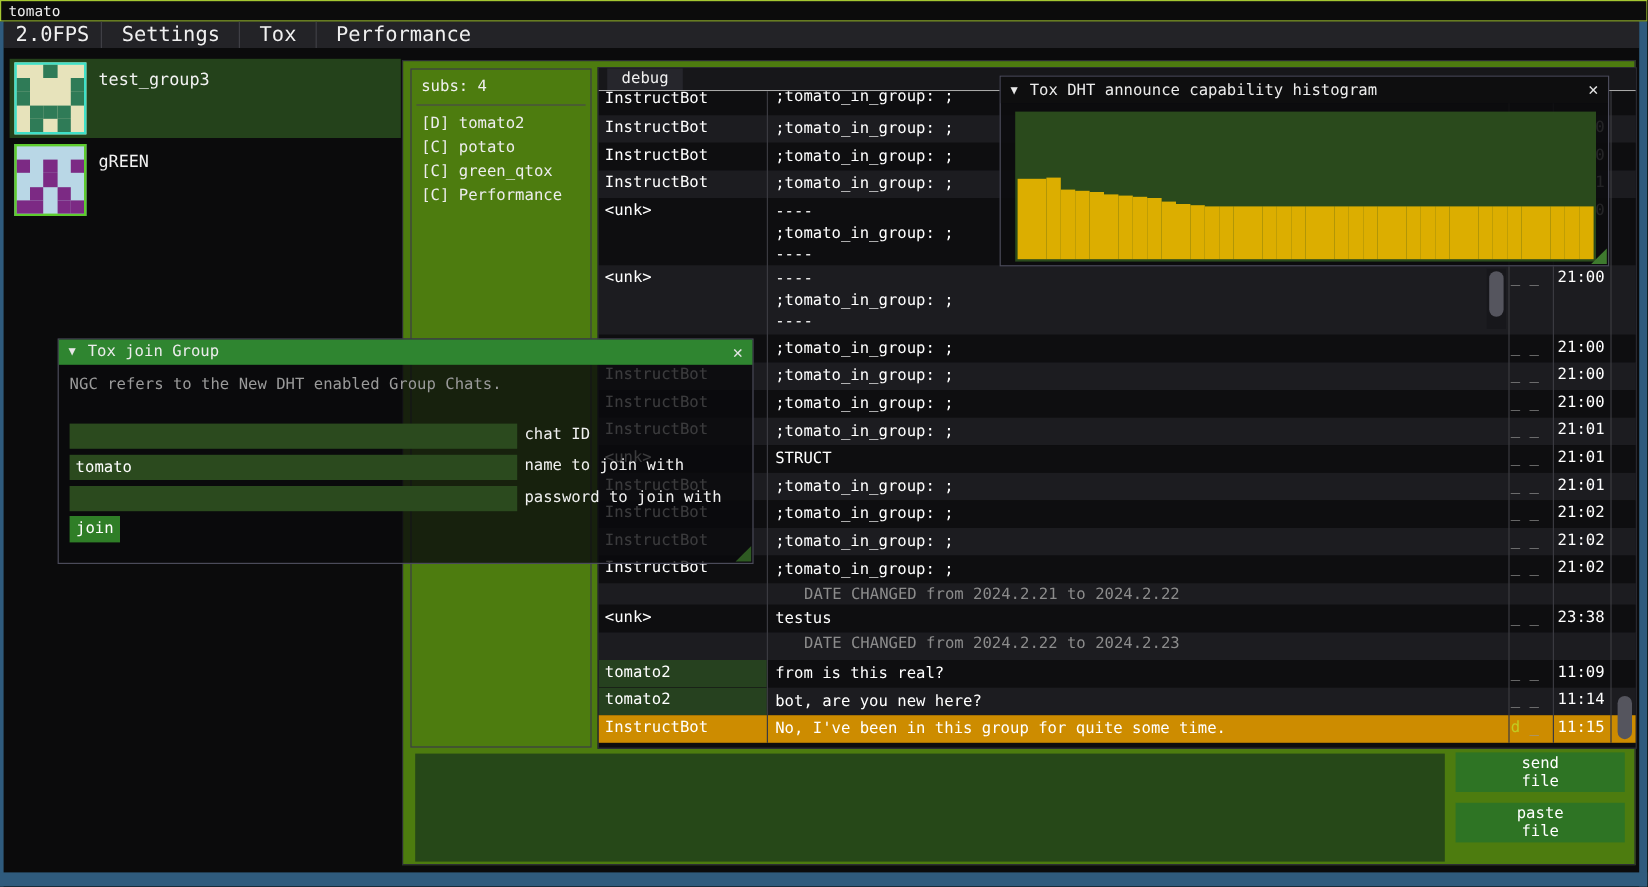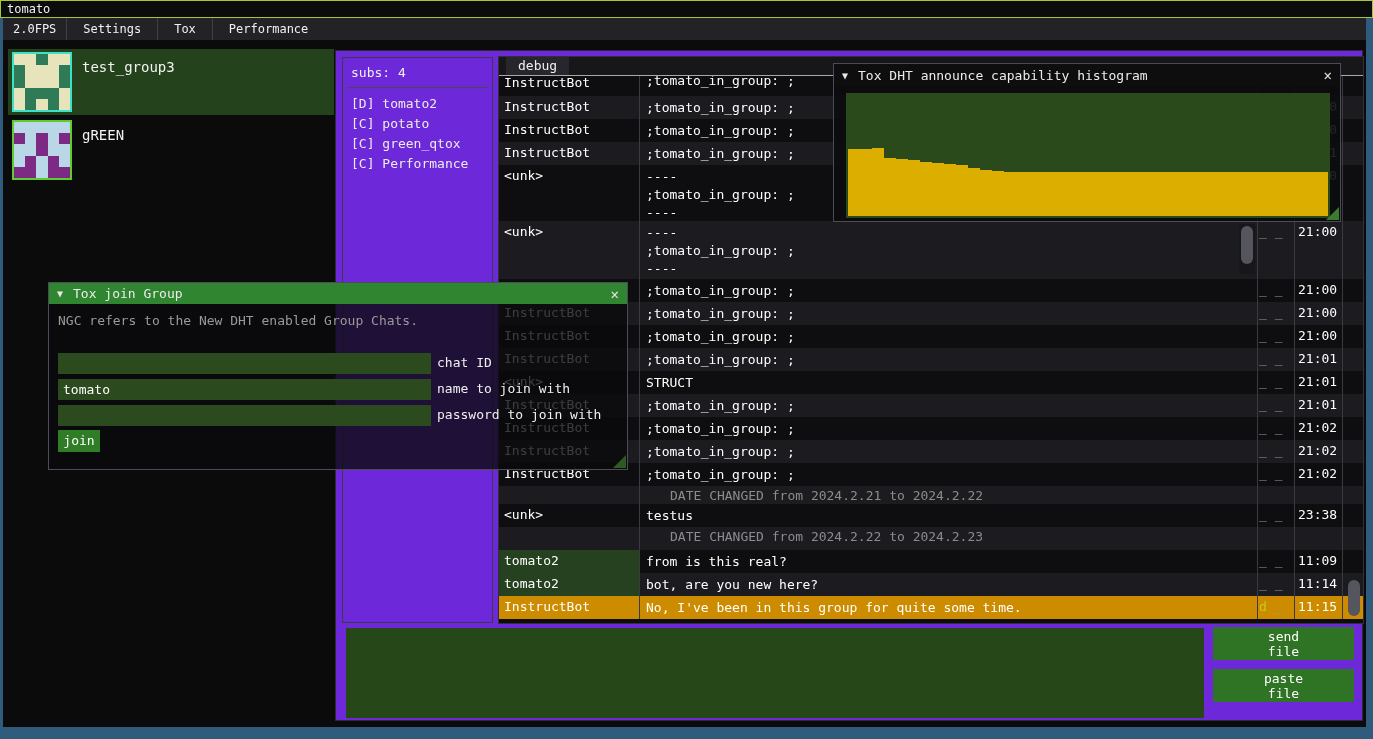--- a/index.html
+++ b/index.html
@@ -5,33 +5,33 @@
   * { margin:0; padding:0; box-sizing:border-box; }
   html,body { background:#000; }
   body { font-family:"DejaVu Sans Mono", monospace; }
   #root{ position:relative; width:1373px; height:739px; background:#0b0b0c; overflow:hidden; color:#e8e8e8; font-size:13px; }
 
   
   .titlebar{ position:absolute; left:0; top:0; width:1373px; height:18px; background:#0c0c0c;
     border:1px solid #a6c832; color:#efefef; font-size:12px; line-height:16px; padding-left:6px; }
   .menubar{ position:absolute; left:3px; top:18px; width:1363px; height:22px; background:#232327;
     display:flex; align-items:center; }
-  .menu-item{ padding:0 16px; color:#f0f0f0; font-size:12px; }
+  .menu-item{ padding:0 16px; color:#f0f0f0; font-size:17px; }
   .msep{ width:1px; height:22px; background:#3f3f45; }
   .border-blue{ position:absolute; background:#2f5b7d; }
 
   
   .group-item{ position:absolute; left:8px; width:326px; height:66px; }
   .group-item.selected{ background:#24421b; }
   .avatar{ position:absolute; left:4px; top:3px; width:60px; height:60px; display:grid;
     grid-template-columns:repeat(5,1fr); grid-template-rows:repeat(5,1fr); }
   .group-label{ position:absolute; left:74px; top:10px; color:#f2f2f2; font-size:14px; }
 
   
-  .gwin{ position:absolute; left:335px; top:50px; width:1028px; height:671px; border:1px solid #2c2c34; background:#6d28d9; }
+  .gwin{ position:absolute; left:335px; top:50px; width:1028px; height:671px; border:1px solid #2c2c34; background:#4d7c0f; }
   .members{ position:absolute; left:6px; top:6px; width:151px; height:566px; border:1px solid #3c3c46; padding:7px 8px; }
   .members-title{ color:#f0f0f0; }
   .members-sep{ height:1px; background:#4a4a4a; margin:7px 0 6px -4px; width:141px; }
   .member-row{ color:#ededed; line-height:20px; white-space:pre; }
 
   
   .chat{ position:absolute; left:162px; top:5px; width:866px; height:568px; border:1px solid #30303a; background:#0d0d0e; }
   .tabbar{ position:absolute; left:0; top:0; width:100%; height:18px; background:#17171a; }
   .tab{ position:absolute; left:7px; top:0; height:18px; padding:1px 12px 0 12px; background:#26262c; color:#f0f0f0; }
   .tab-underline{ position:absolute; left:0; top:18px; width:100%; height:1px; background:#a8a8a8; }

